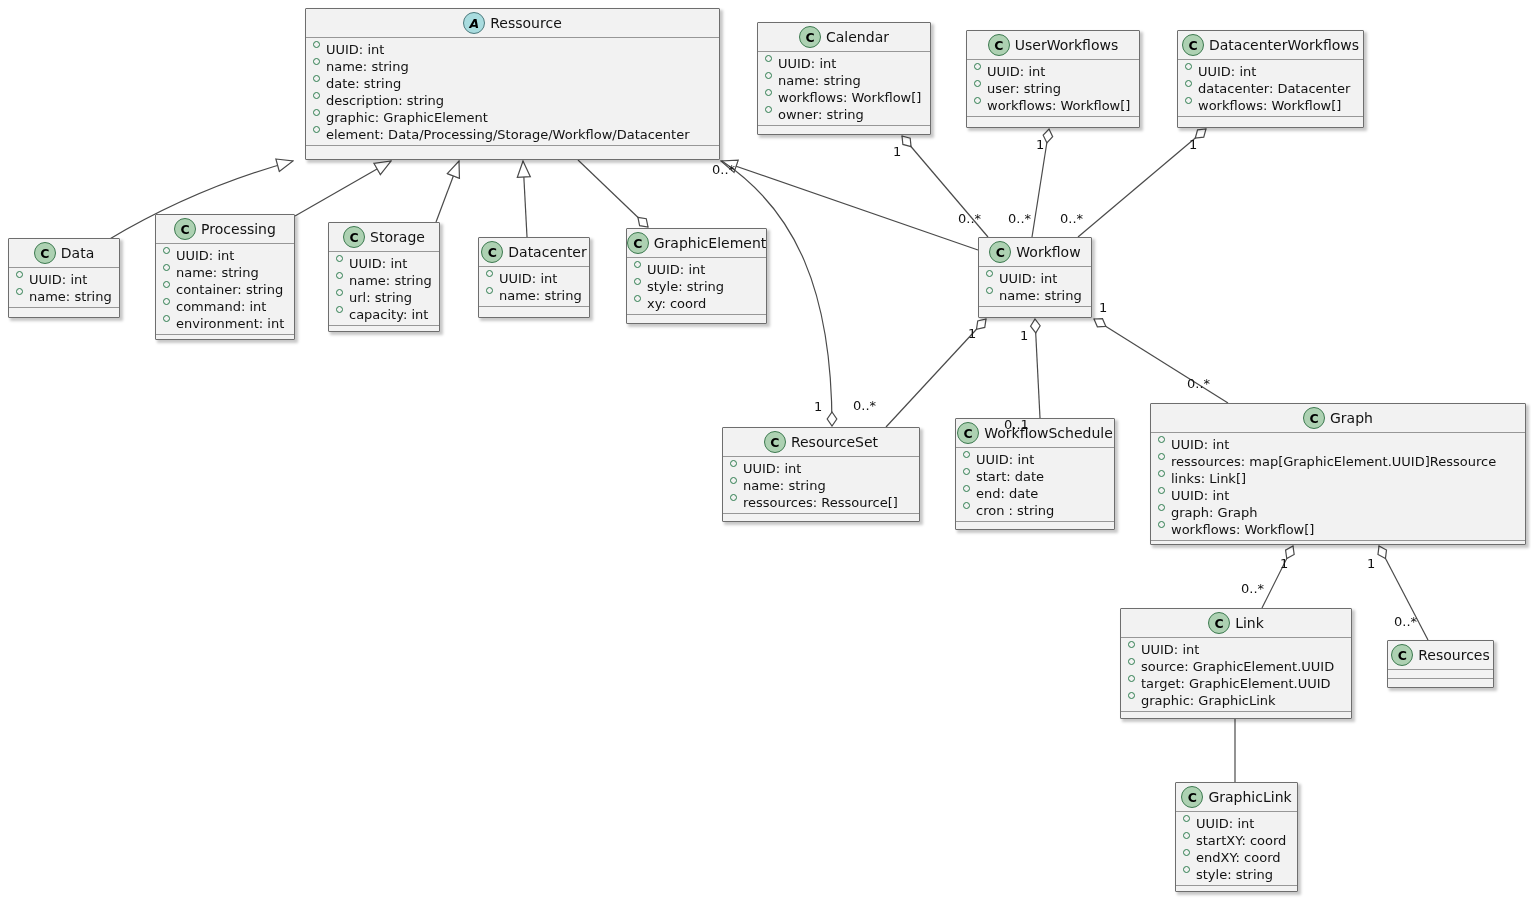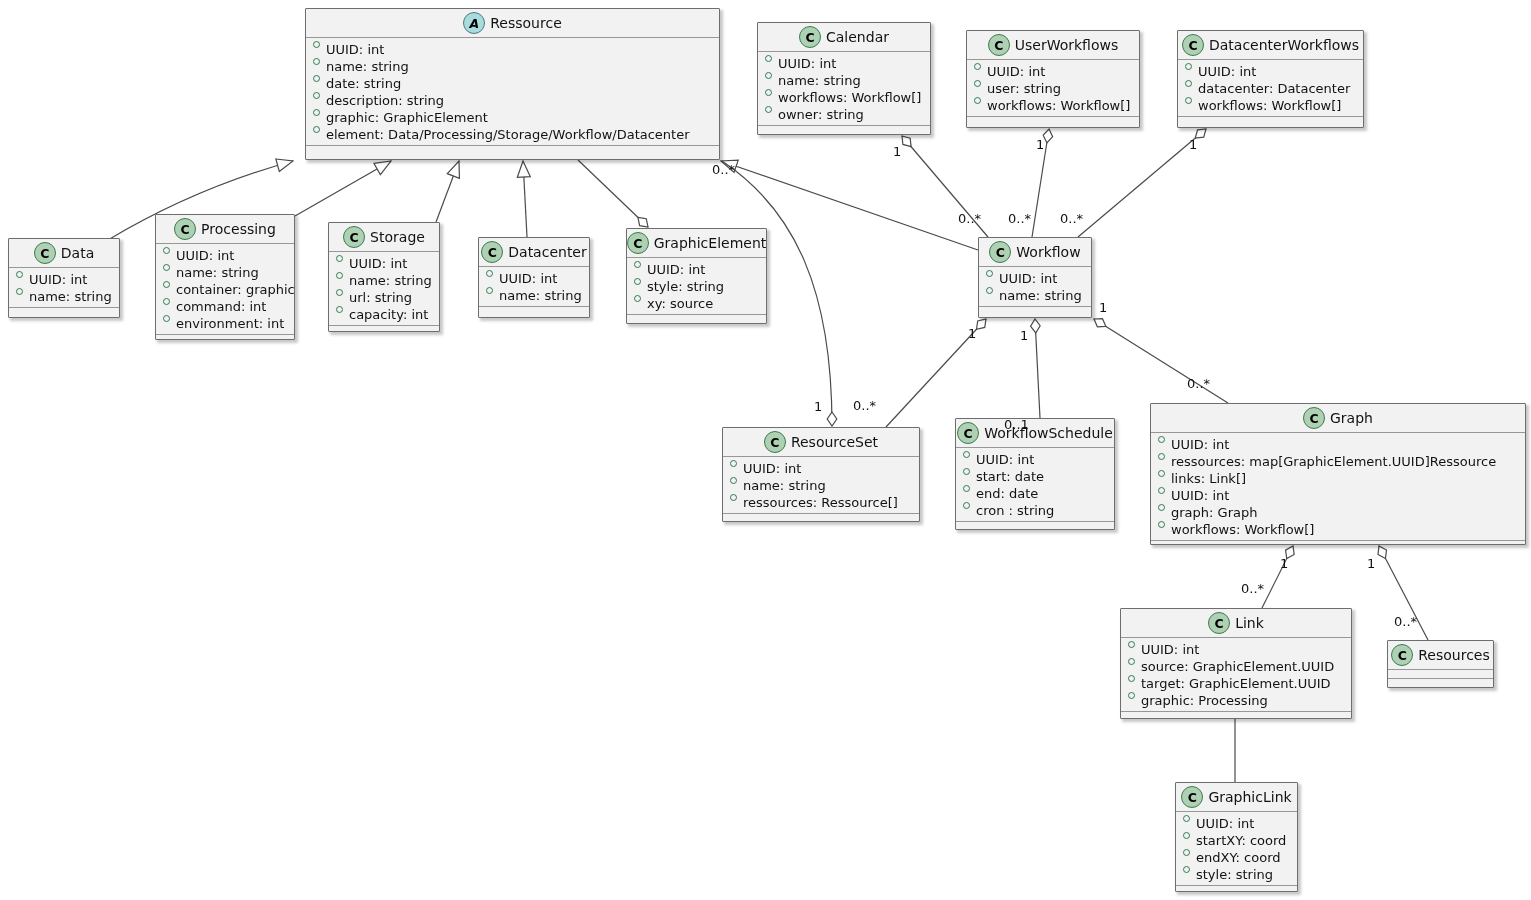--- a/index.html
+++ b/index.html
@@ -191,21 +191,21 @@
       <div class="row">
           <span class="blt"></span>
           <span>UUID: int</span>
         </div>
       <div class="row">
           <span class="blt"></span>
           <span>name: string</span>
         </div>
       <div class="row">
           <span class="blt"></span>
-          <span>container: graphic</span>
+          <span>container: string</span>
         </div>
       <div class="row">
           <span class="blt"></span>
           <span>command: int</span>
         </div>
       <div class="row">
           <span class="blt"></span>
           <span>environment: int</span>
         </div>
     </div>
@@ -265,21 +265,21 @@
       <div class="row">
           <span class="blt"></span>
           <span>UUID: int</span>
         </div>
       <div class="row">
           <span class="blt"></span>
           <span>style: string</span>
         </div>
       <div class="row">
           <span class="blt"></span>
-          <span>xy: source</span>
+          <span>xy: coord</span>
         </div>
     </div>
     <div class="ft"></div>
   </div>
 
   <div class="cls" style="left:978px;top:237px;width:114px;height:81px">
     <div class="hd">
       <span class="ic">C</span>
       <span class="nm">Workflow</span>
     </div>
@@ -391,21 +391,21 @@
       <div class="row">
           <span class="blt"></span>
           <span>source: GraphicElement.UUID</span>
         </div>
       <div class="row">
           <span class="blt"></span>
           <span>target: GraphicElement.UUID</span>
         </div>
       <div class="row">
           <span class="blt"></span>
-          <span>graphic: Processing</span>
+          <span>graphic: GraphicLink</span>
         </div>
     </div>
     <div class="ft"></div>
   </div>
 
   <div class="cls" style="left:1387px;top:640px;width:107px;height:48px">
     <div class="hd">
       <span class="ic">C</span>
       <span class="nm">Resources</span>
     </div>

